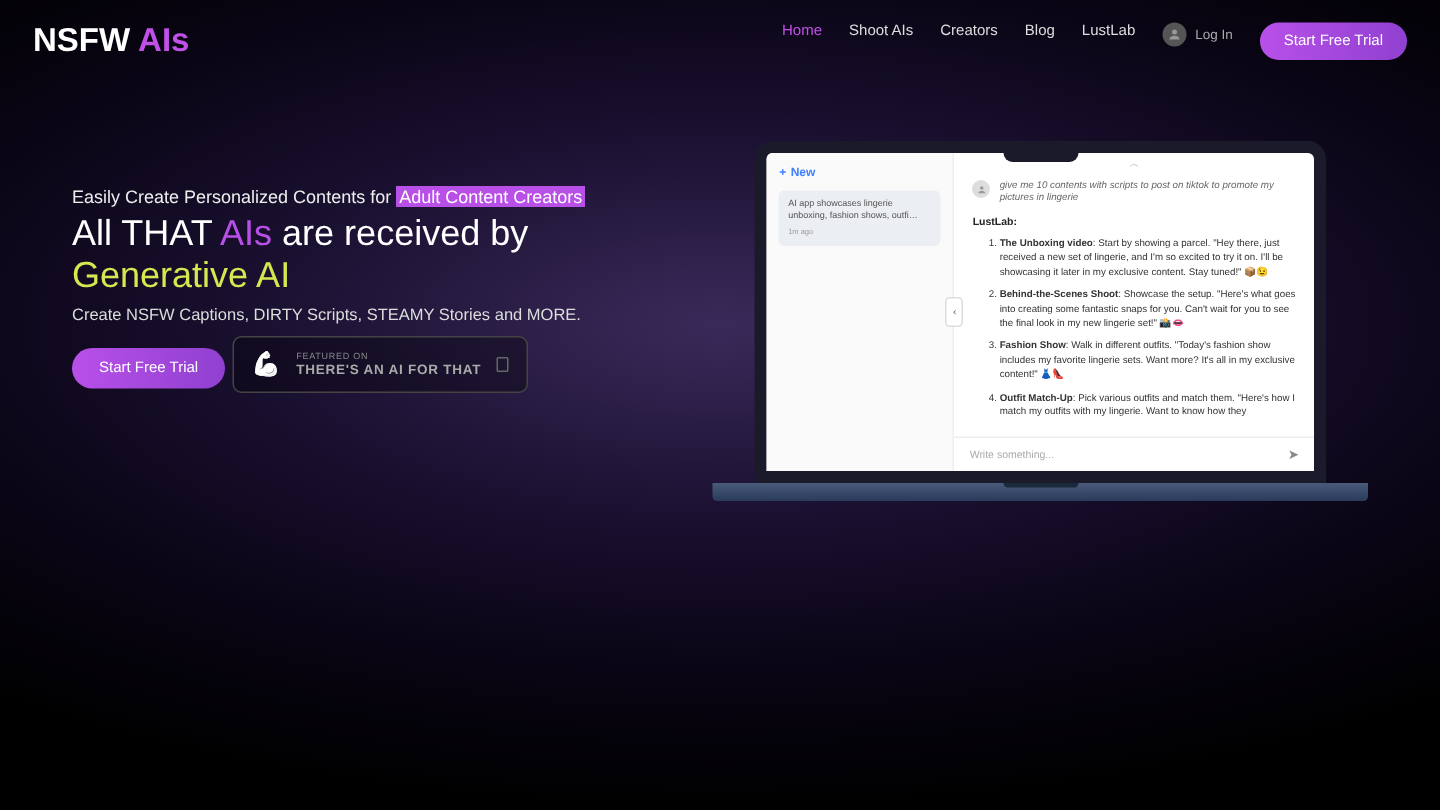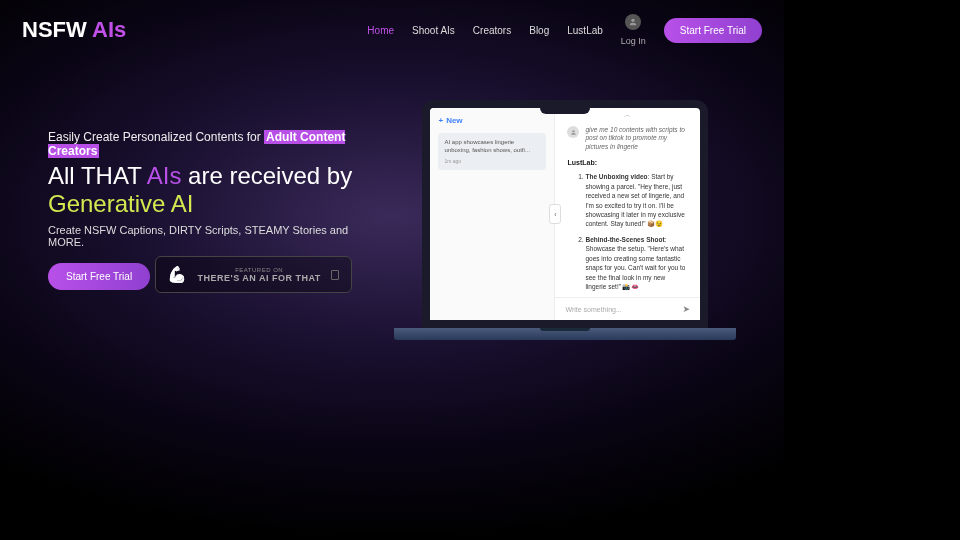--- a/index.html
+++ b/index.html
@@ -5,51 +5,50 @@
     * { margin: 0; padding: 0; box-sizing: border-box; }
     body {
       font-family: -apple-system, BlinkMacSystemFont, 'Segoe UI', Arial, sans-serif;
       background: #000;
       color: #fff;
       overflow: hidden;
       width: 960px;
       height: 540px;
     }
     .page {
-      width: 784px;
+      width: 960px;
       height: 540px;
       background: radial-gradient(ellipse 80% 60% at 50% 40%, #3a2a5a 0%, #1a1030 40%, #0a0515 70%, #000 100%);
       position: relative;
     }
     .header {
       display: flex;
       justify-content: space-between;
       align-items: center;
       padding: 14px 22px;
     }
     .logo {
       font-size: 22px;
       font-weight: 700;
     }
     .logo-ais { color: #c050e8; }
     .nav {
       display: flex;
-      align-items: center;
+      align-items: flex-start;
       gap: 18px;
       font-size: 10px;
     }
     .nav-item { color: #ddd; cursor: pointer; }
     .nav-item.active { color: #c050e8; }
     .login-wrap {
       display: flex;
       align-items: center;
       gap: 6px;
       color: #aaa;
       font-size: 9px;
-      flex-direction: column;
     }
     .avatar {
       width: 16px; height: 16px;
       border-radius: 50%;
       background: #555;
       display: flex;
       align-items: center;
       justify-content: center;
     }
     .avatar svg { width: 10px; height: 10px; fill: #999; }
@@ -73,21 +72,20 @@
     }
     .sub1 {
       font-size: 12px;
       color: #eee;
       margin-bottom: 4px;
     }
     .sub1-hl {
       background: #b850e8;
       padding: 0 2px;
       color: #fff;
-      font-weight: bold;
     }
     .headline {
       font-size: 24px;
       font-weight: 400;
       color: #fff;
       margin-bottom: 6px;
     }
     .headline-ais { color: #b850e8; }
     .headline-gen { color: #d4e850; }
     .sub2 {
@@ -118,21 +116,21 @@
       padding: 8px 12px;
       display: inline-flex;
       align-items: center;
       gap: 10px;
       background: rgba(0,0,0,0.3);
     }
     .badge-icon {
       font-size: 16px;
       filter: grayscale(1) brightness(1.4);
     }
-    .badge-text { display: flex; flex-direction: column; align-items: center; }
+    .badge-text { display: flex; flex-direction: column; }
     .badge-line1 { font-size: 6px; color: #888; letter-spacing: 0.5px; }
     .badge-line2 { font-size: 9px; color: #aaa; font-weight: 600; letter-spacing: 0.5px; }
     .badge-flag {
       width: 8px; height: 10px;
       border: 1px solid #666;
       border-radius: 1px;
     }
     .hero-right {
       flex: 1;
       position: relative;

